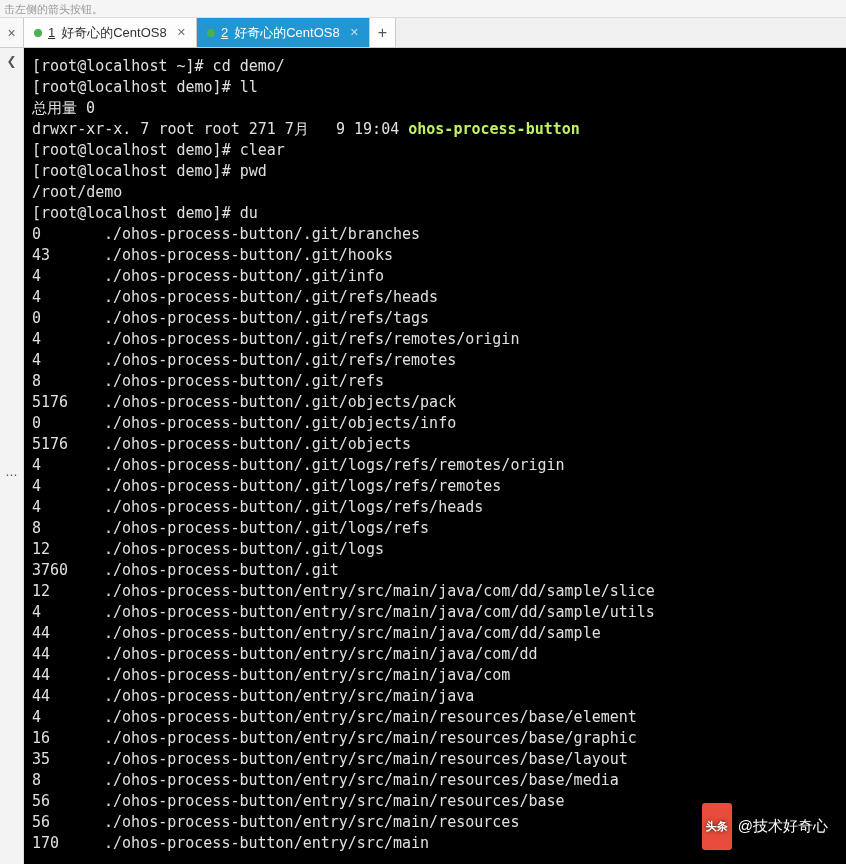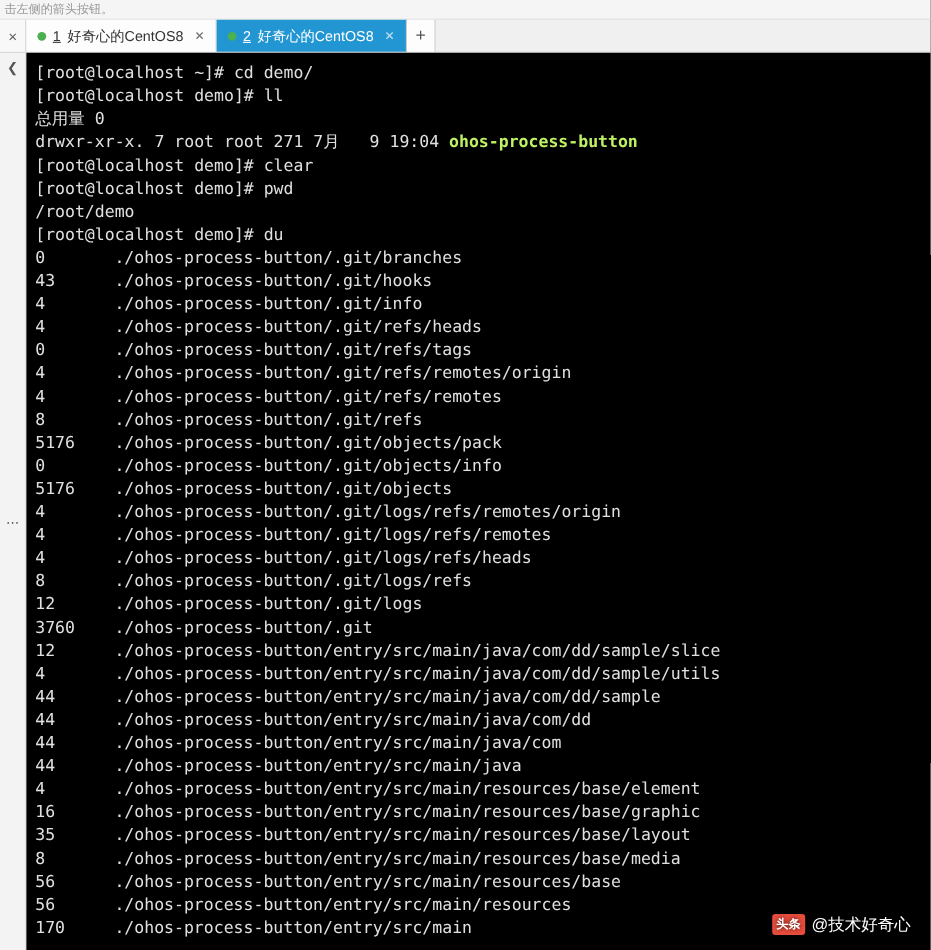--- a/index.html
+++ b/index.html
@@ -127,21 +127,21 @@
       font-size: 15px;
       display: flex;
       align-items: center;
       gap: 6px;
       text-shadow: 0 0 4px rgba(0,0,0,0.8);
     }
     .watermark .logo {
       background: #e74c3c;
       color: #fff;
       font-size: 11px;
-      padding: 2px 4px;
+      padding: 16px 4px;
       border-radius: 3px;
       font-weight: bold;
     }
   </style>
 </head>
 <body>
 
 <div class="top-hint">击左侧的箭头按钮。</div>
 
 <div class="tab-bar">

